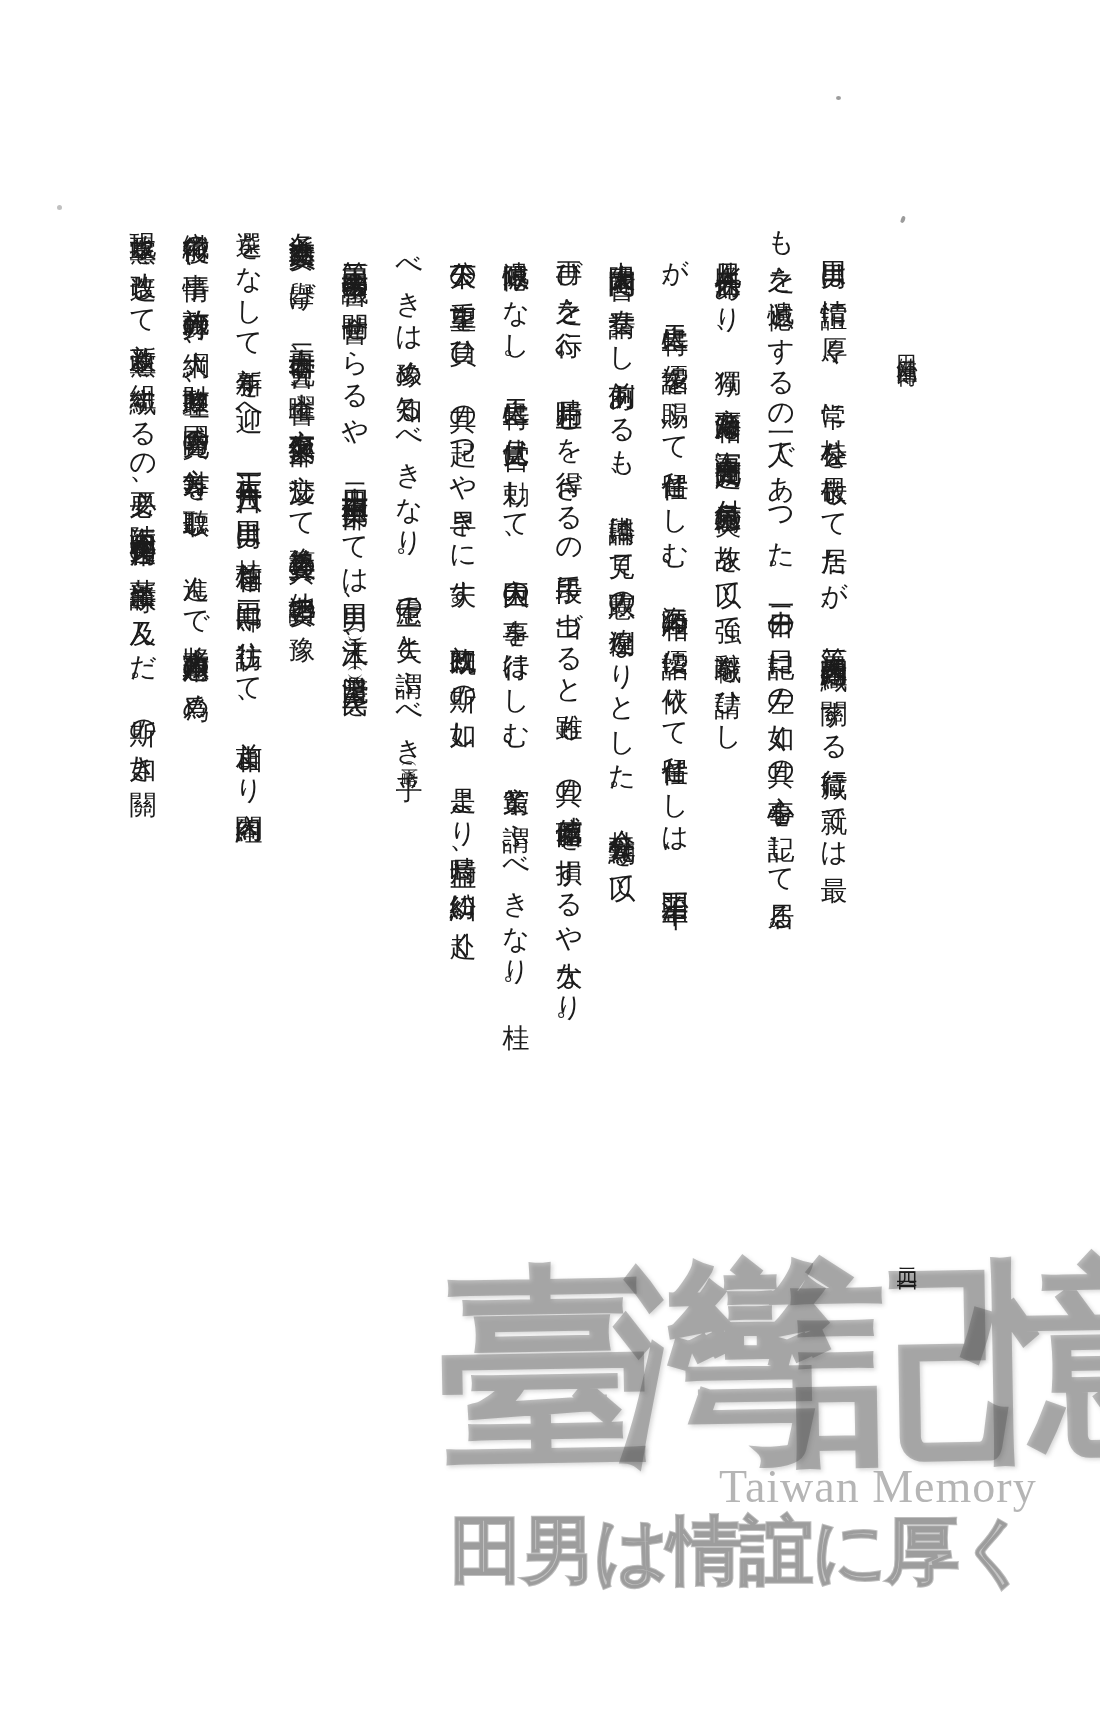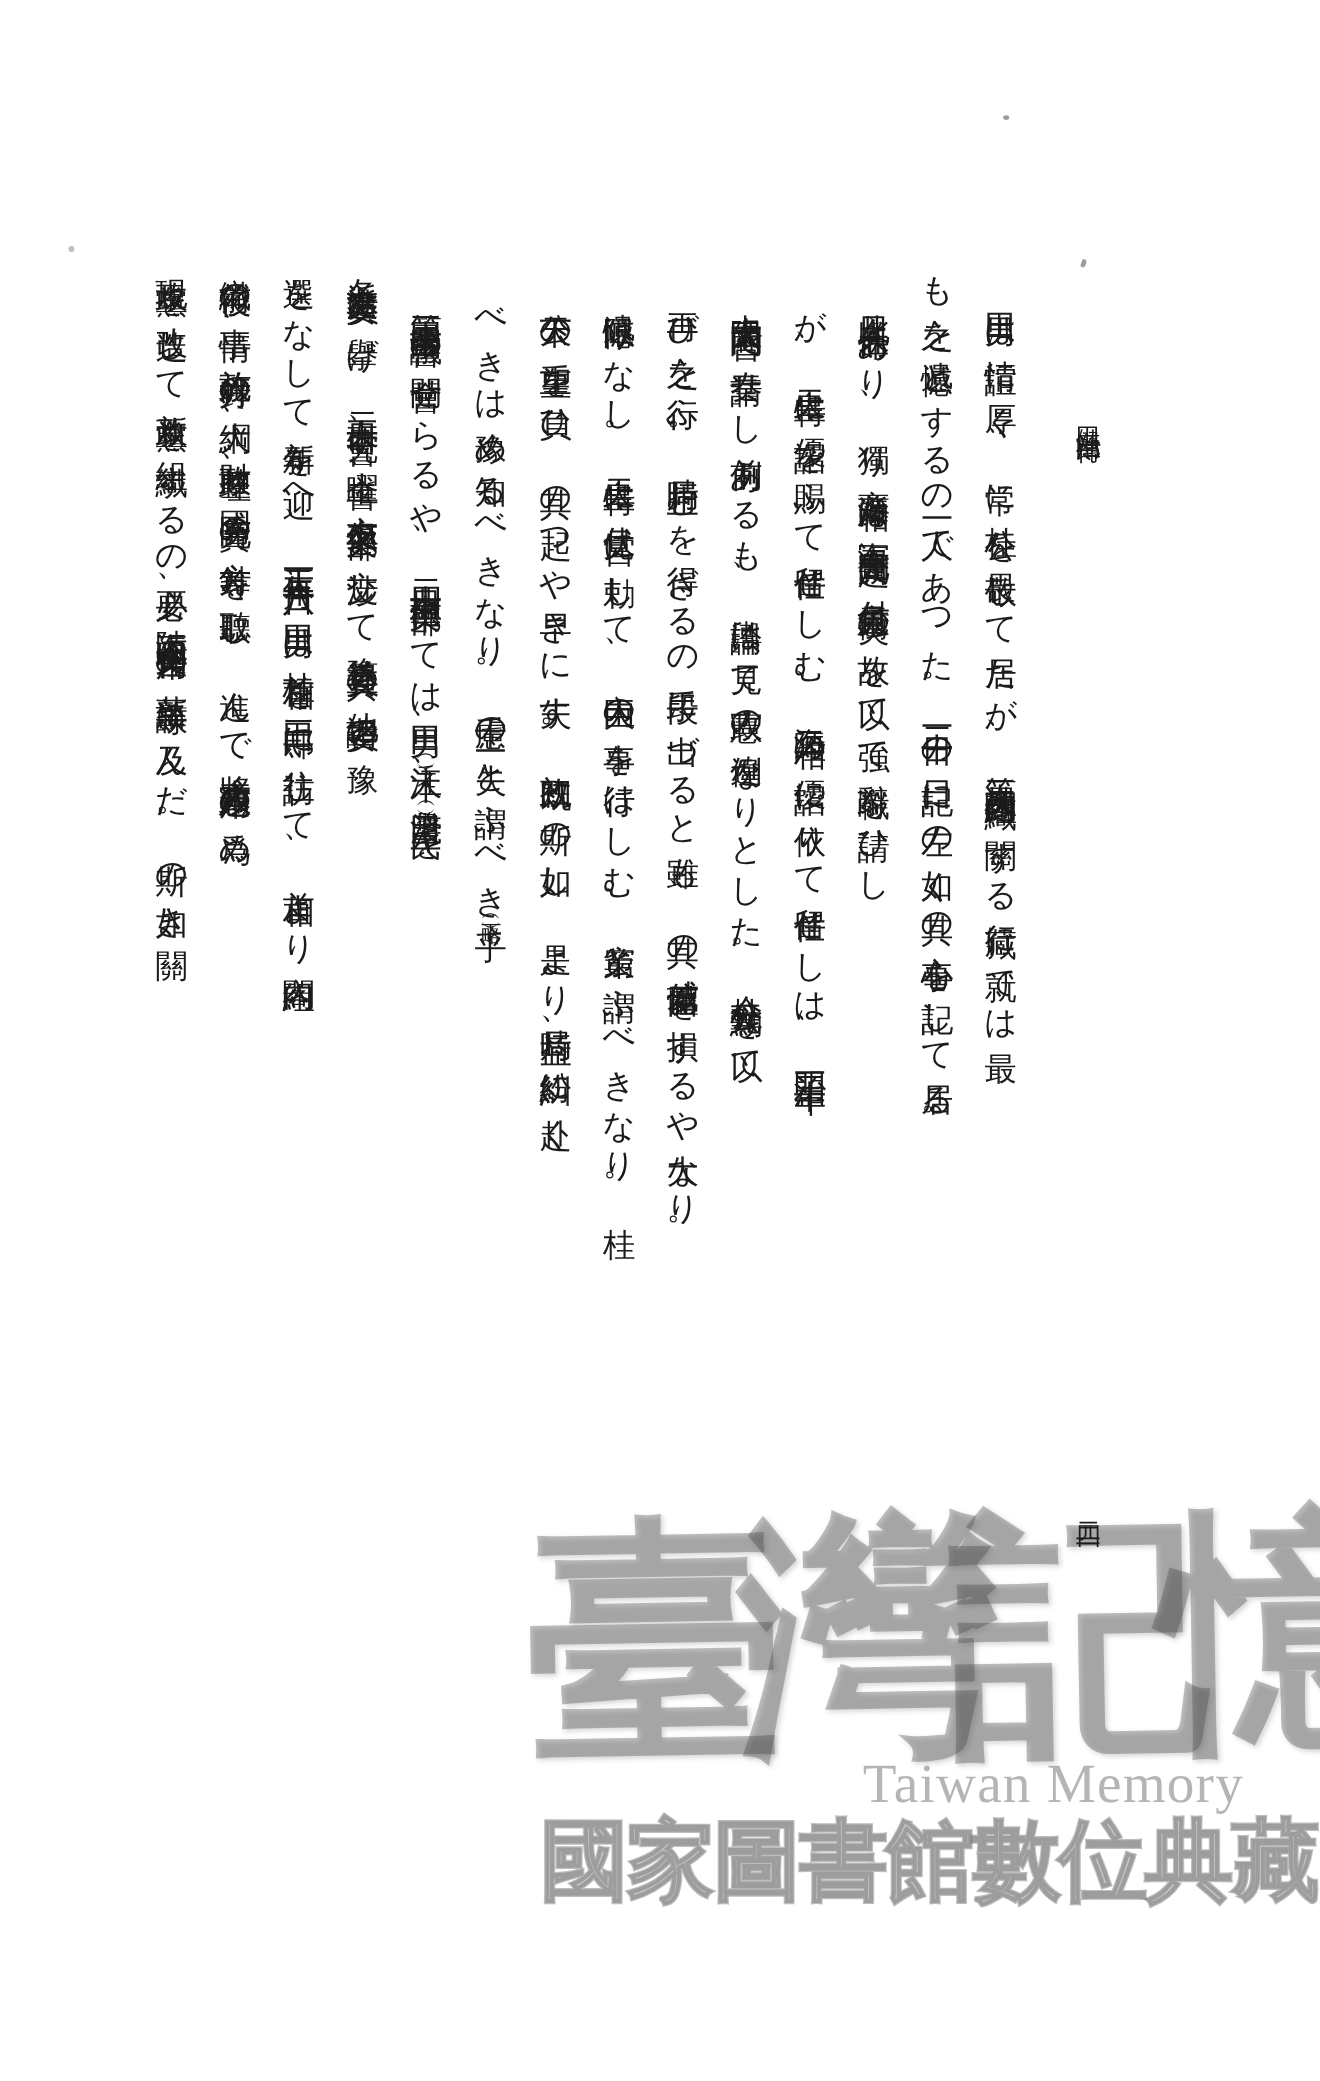--- a/index.html
+++ b/index.html
@@ -92,21 +92,21 @@
   .speck.s3{left:901px;top:216px;width:4px;height:7px;border-radius:40% 60% 60% 40%;transform:rotate(20deg);}
 </style>
 </head>
 <body>
 
 <div class="scan-page">
 
   <div class="watermark">
     <div class="wm-calligraphy">臺灣記憶</div>
     <div class="wm-latin">Taiwan Memory</div>
-    <div class="wm-institution">國家圖書館數位典藏</div>
+    <div class="wm-institution">田男は情誼に厚く</div>
   </div>
 
   <div class="text-layer">
 
     <div class="header-title">田健治郎傳</div>
 
     <div class="page-number">二四二</div>
 
     <div class="text-block">
       <div class="col indent"><span>田男は情誼に厚く、常に桂公を畏敬して居たが、第三次桂內閣組織に關する行藏に就ては最</span></div>

